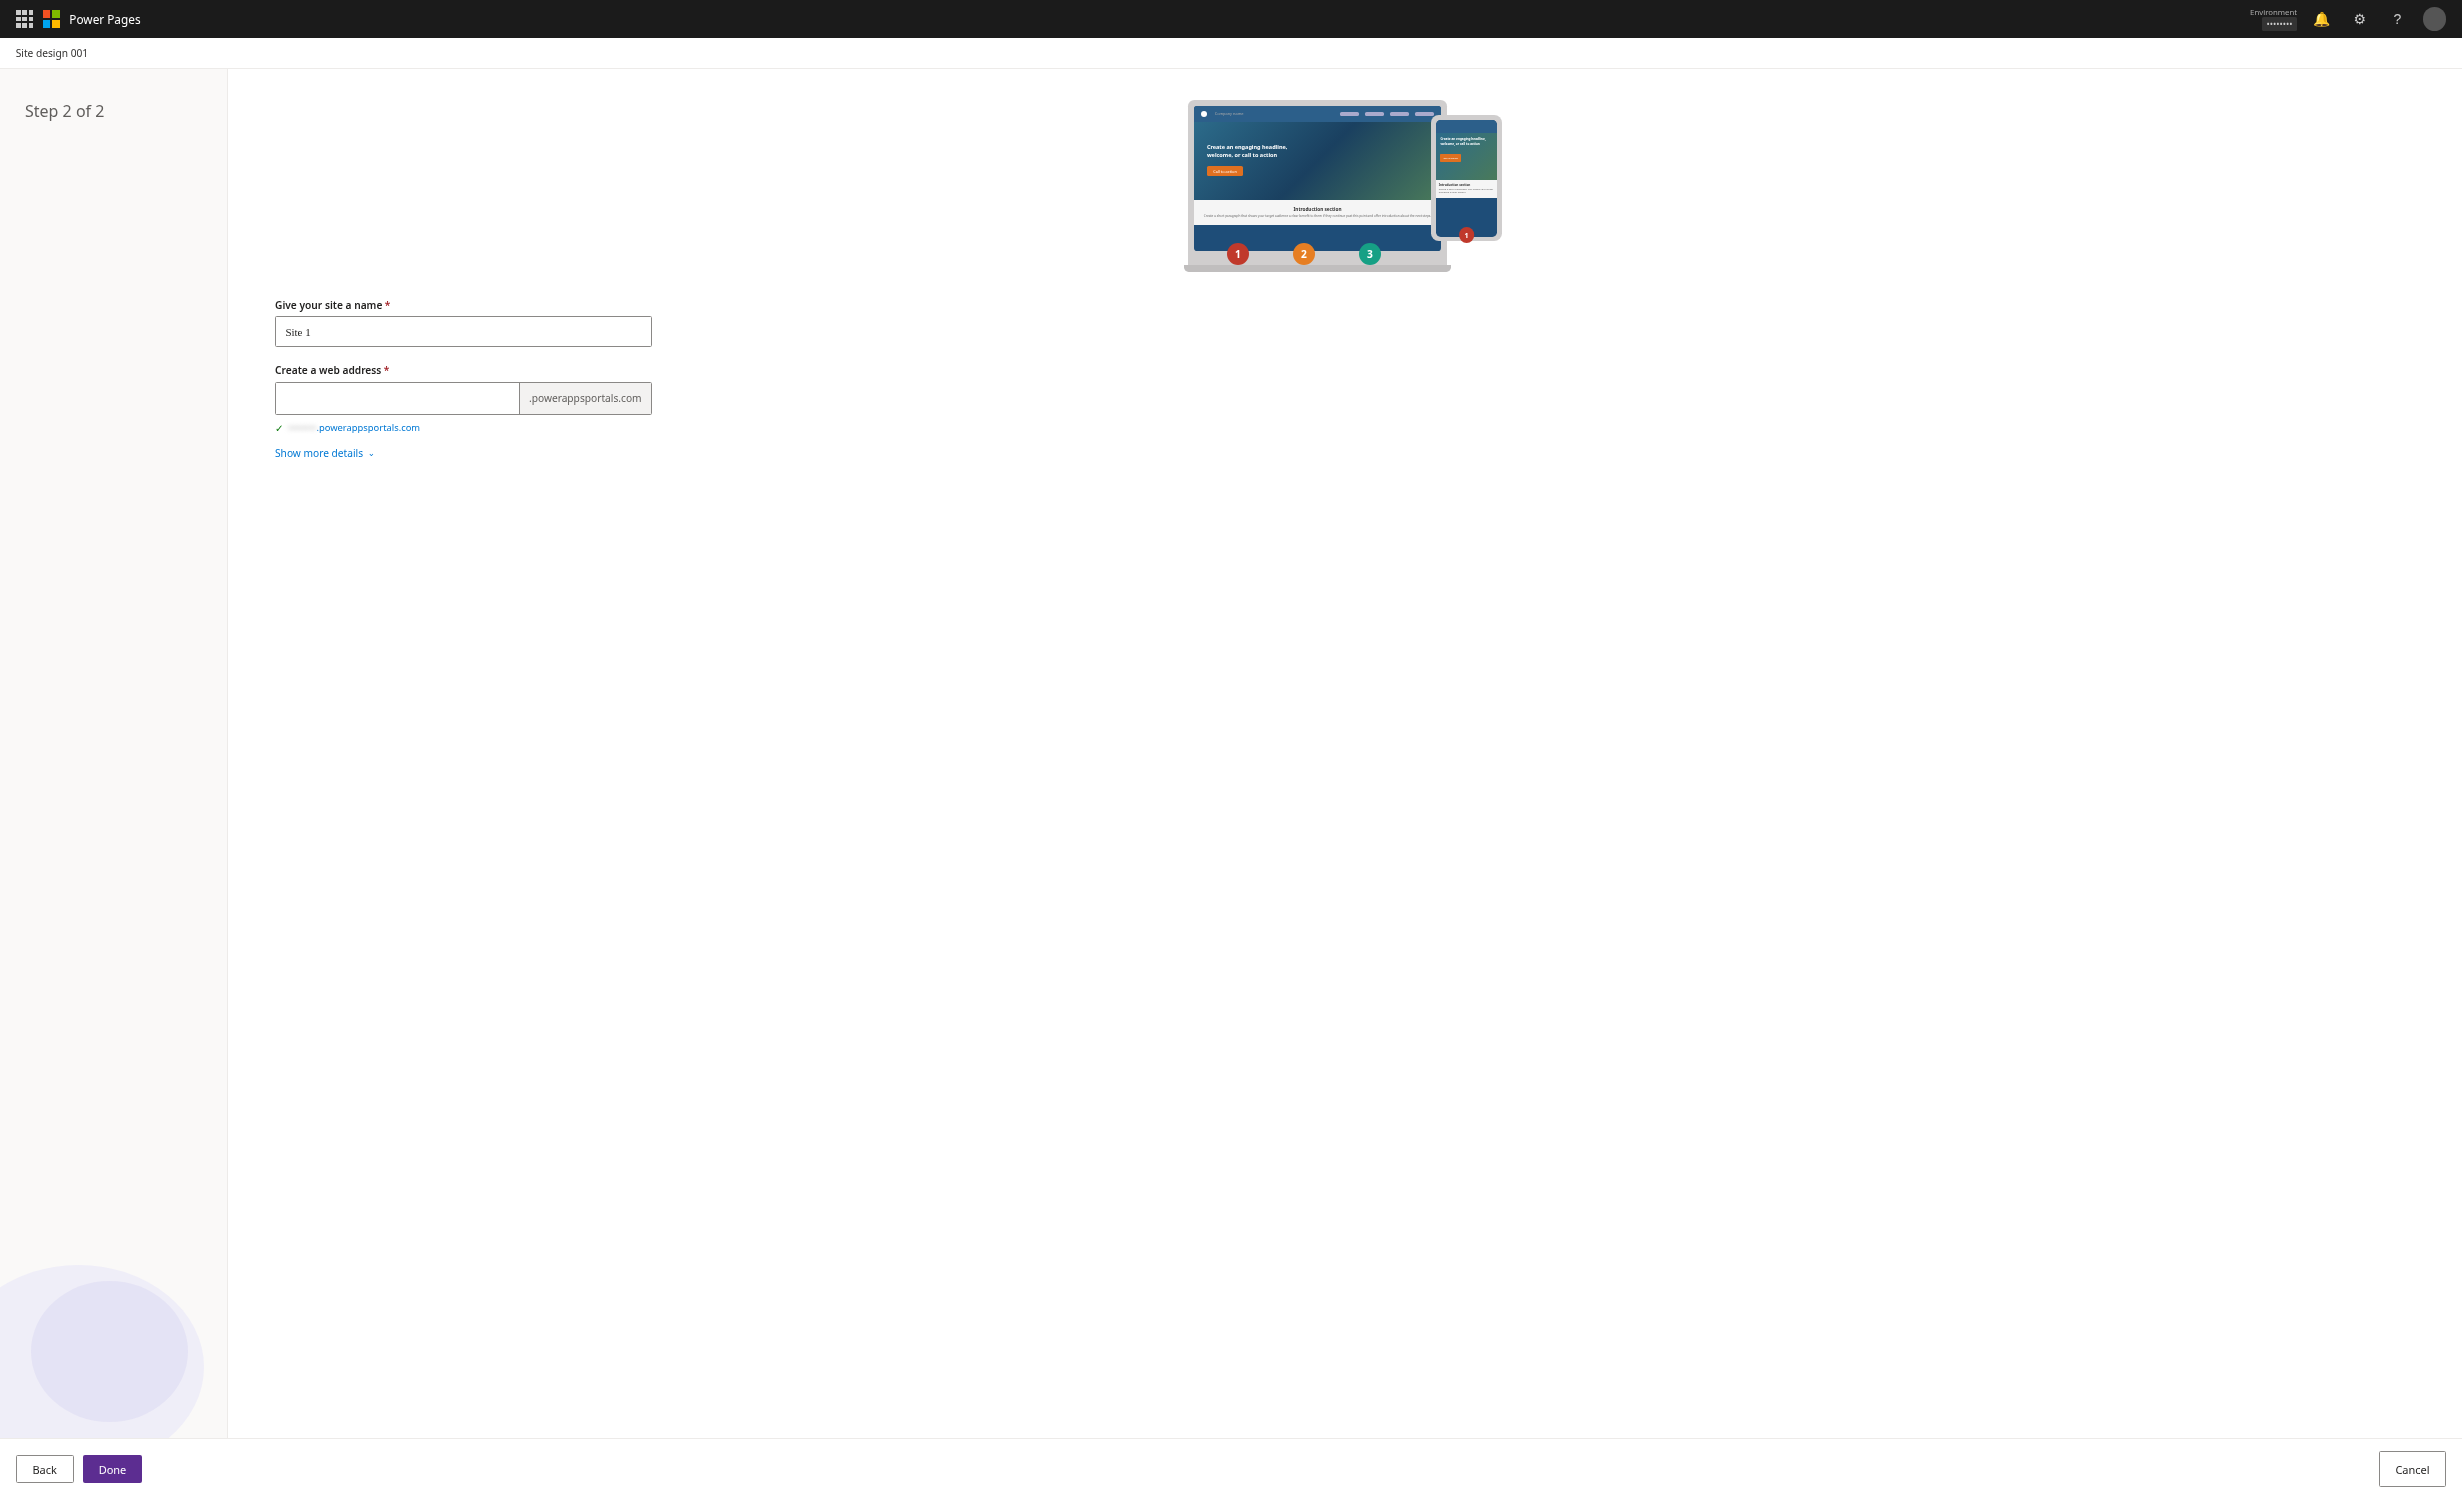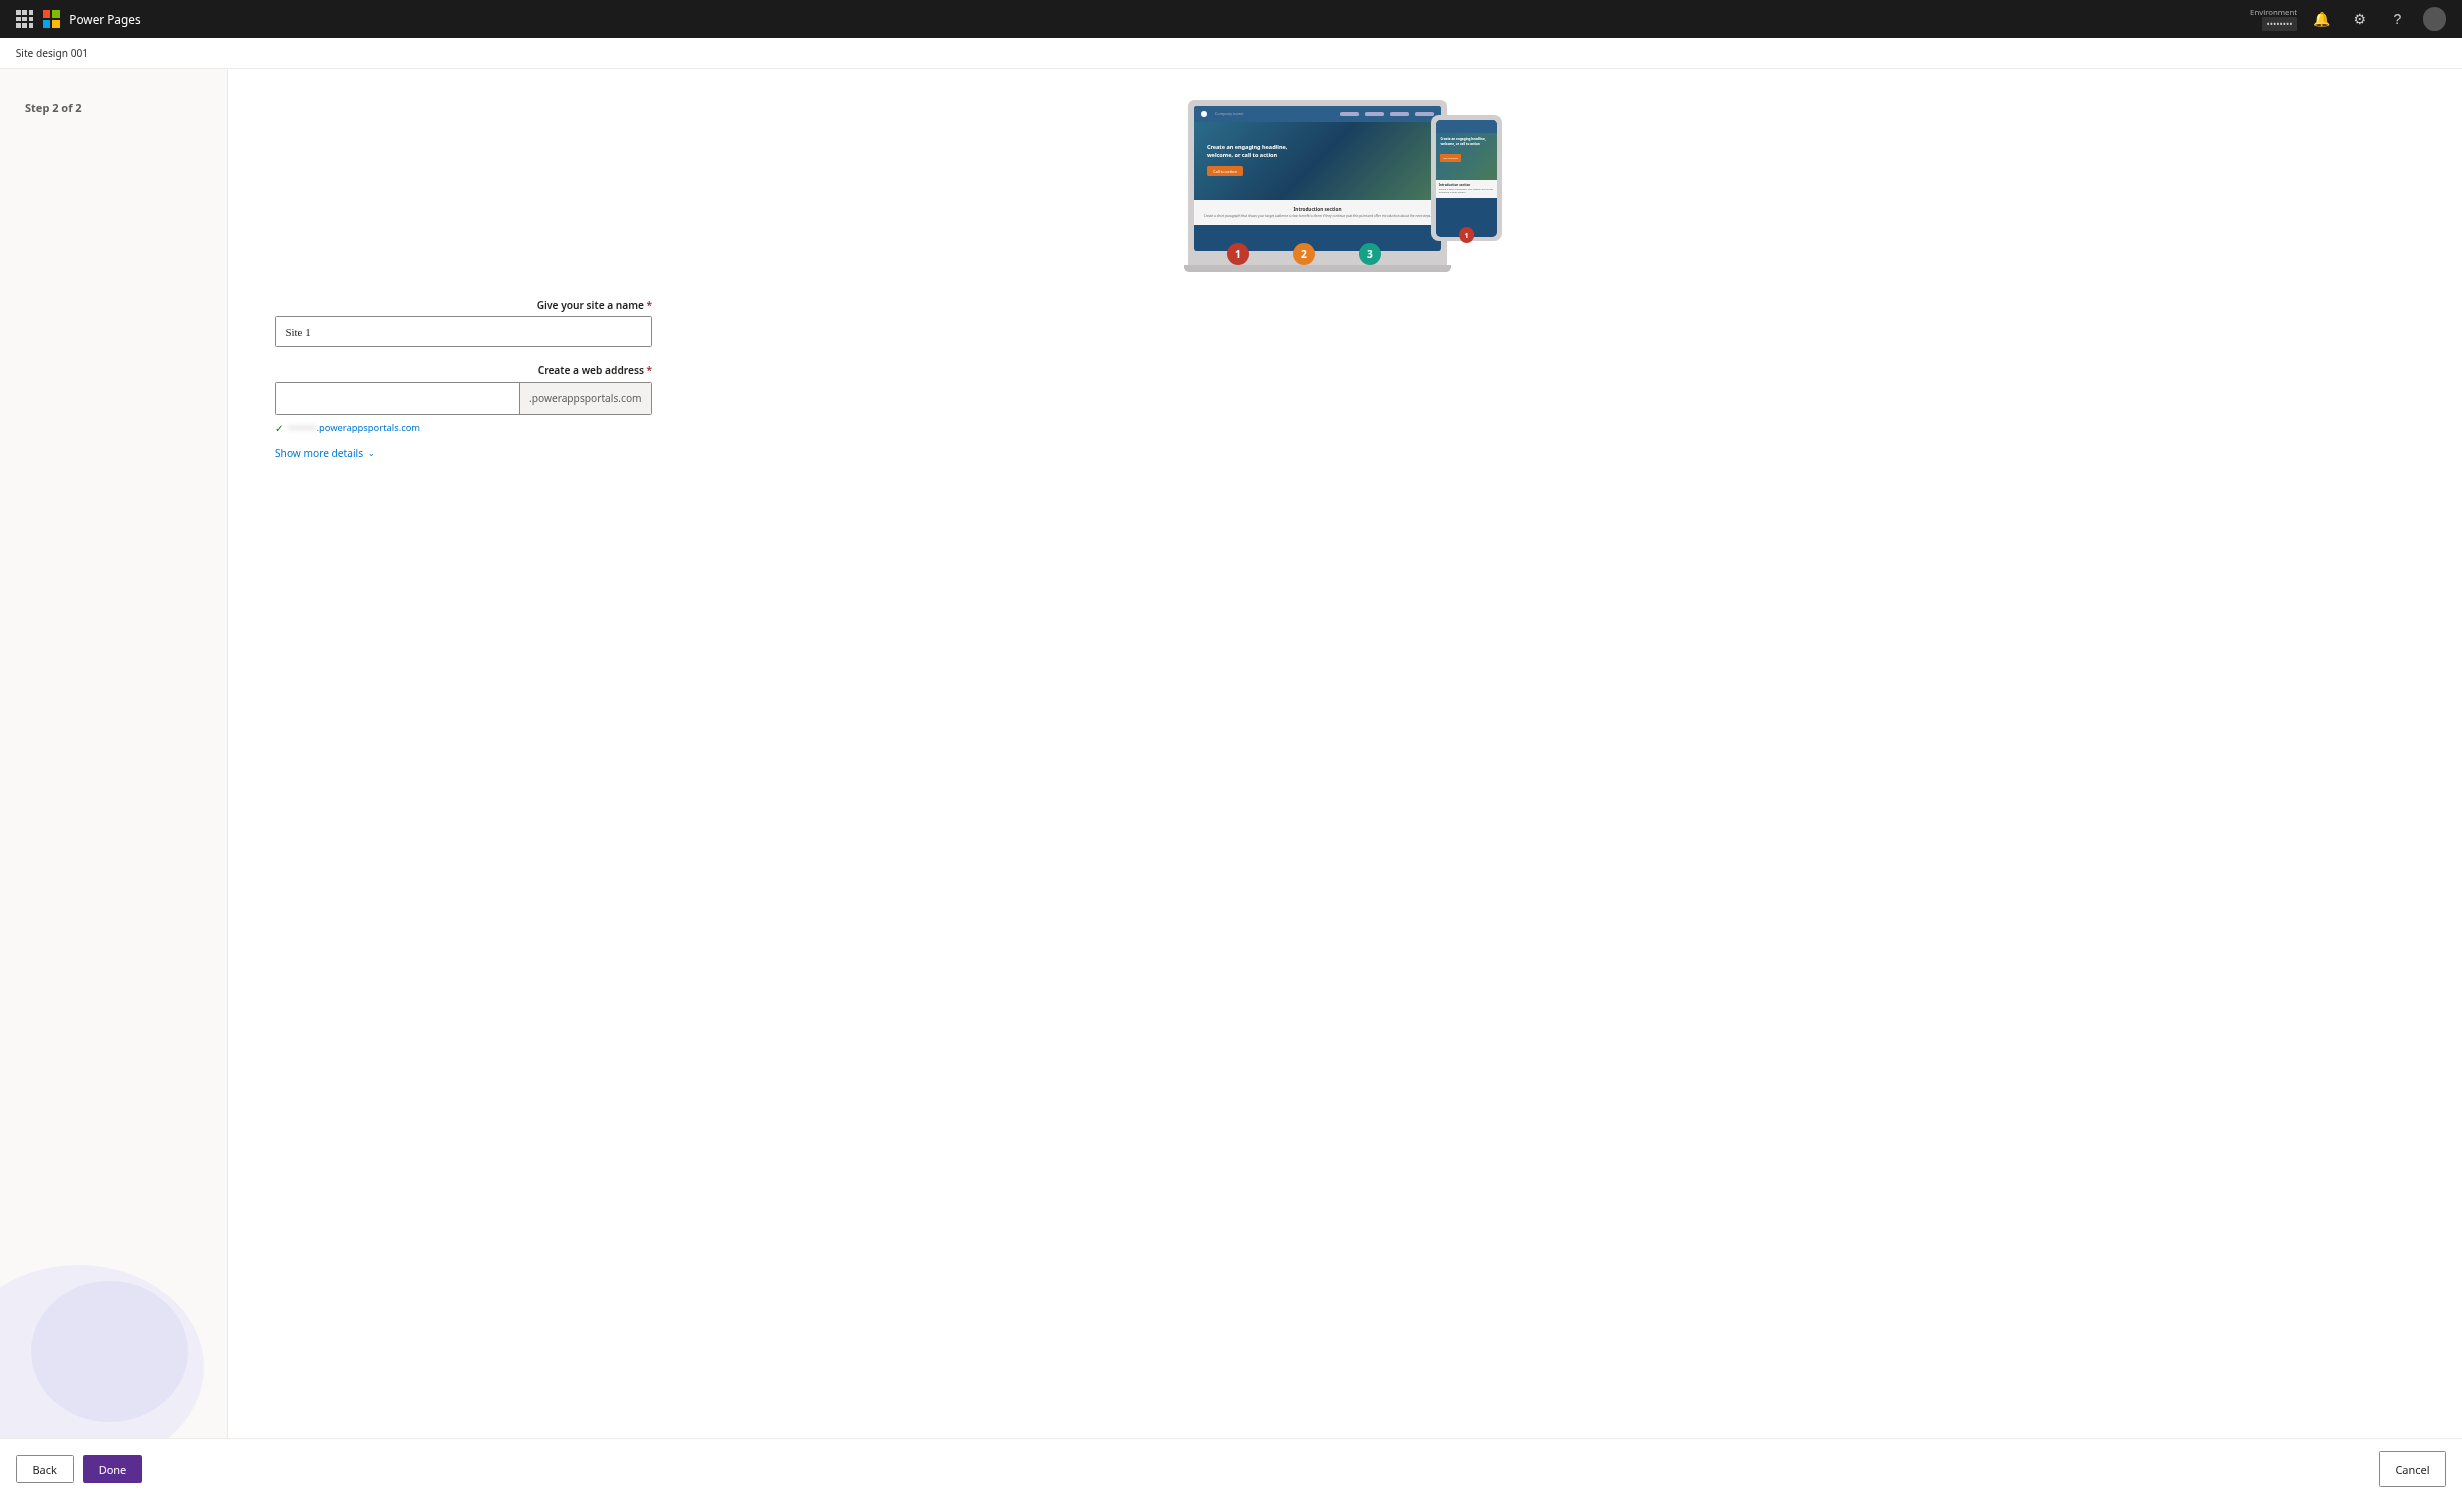--- a/index.html
+++ b/index.html
@@ -52,21 +52,21 @@
     
     .left-panel {
       width: 228px;
       flex-shrink: 0;
       background: #faf9f8;
       border-right: 0.8px solid #edebe9;
       padding: 31px 25px;
       position: relative;
       overflow: hidden;
     }
-    .step-label { font-size: 11px; color: #605e5c; margin-bottom: 16px; font-weight: bold; }
+    .step-label { font-size: 16px; color: #605e5c; margin-bottom: 16px; }
     .step-heading { font-size: 22px; font-weight: 600; line-height: 1.3; color: #201f1e; }
     .left-bg-shape {
       position: absolute;
       bottom: -31px;
       left: -47px;
       width: 251px;
       height: 204px;
       background: #e8e6f8;
       border-radius: 50%;
       opacity: 0.6;
@@ -230,21 +230,20 @@
 
     
     .form-section { max-width: 377px; }
     .field-label {
       font-size: 10.2px;
       font-weight: 600;
       color: #201f1e;
       margin-bottom: 4.7px;
       display: flex;
       gap: 2.4px;
-      justify-content: flex-end;
     }
     .required-star { color: #a4262c; }
     .text-input {
       width: 100%;
       height: 31px;
       border: 0.8px solid #8a8886;
       border-radius: 1.6px;
       padding: 0 9.4px;
       font-size: 11px;
       color: #201f1e;

